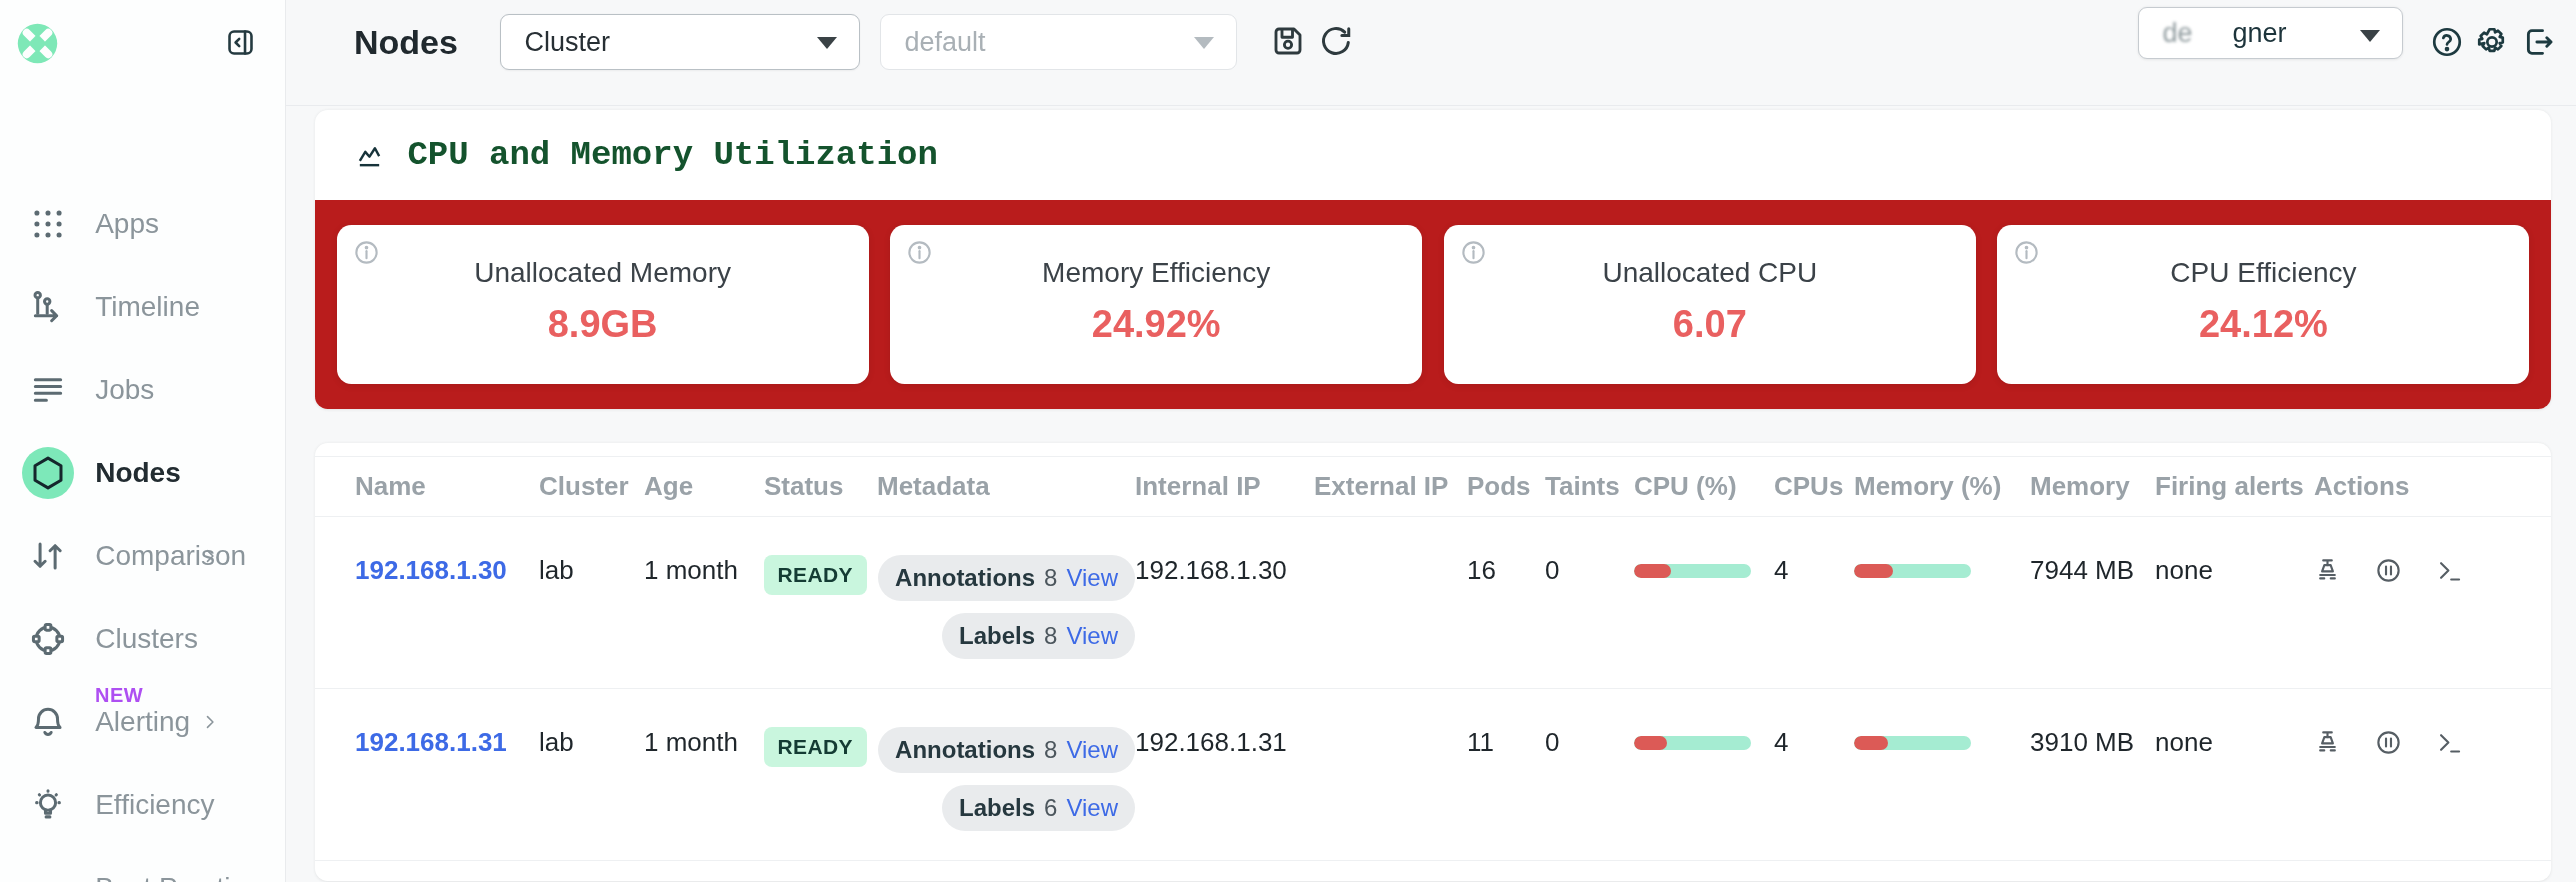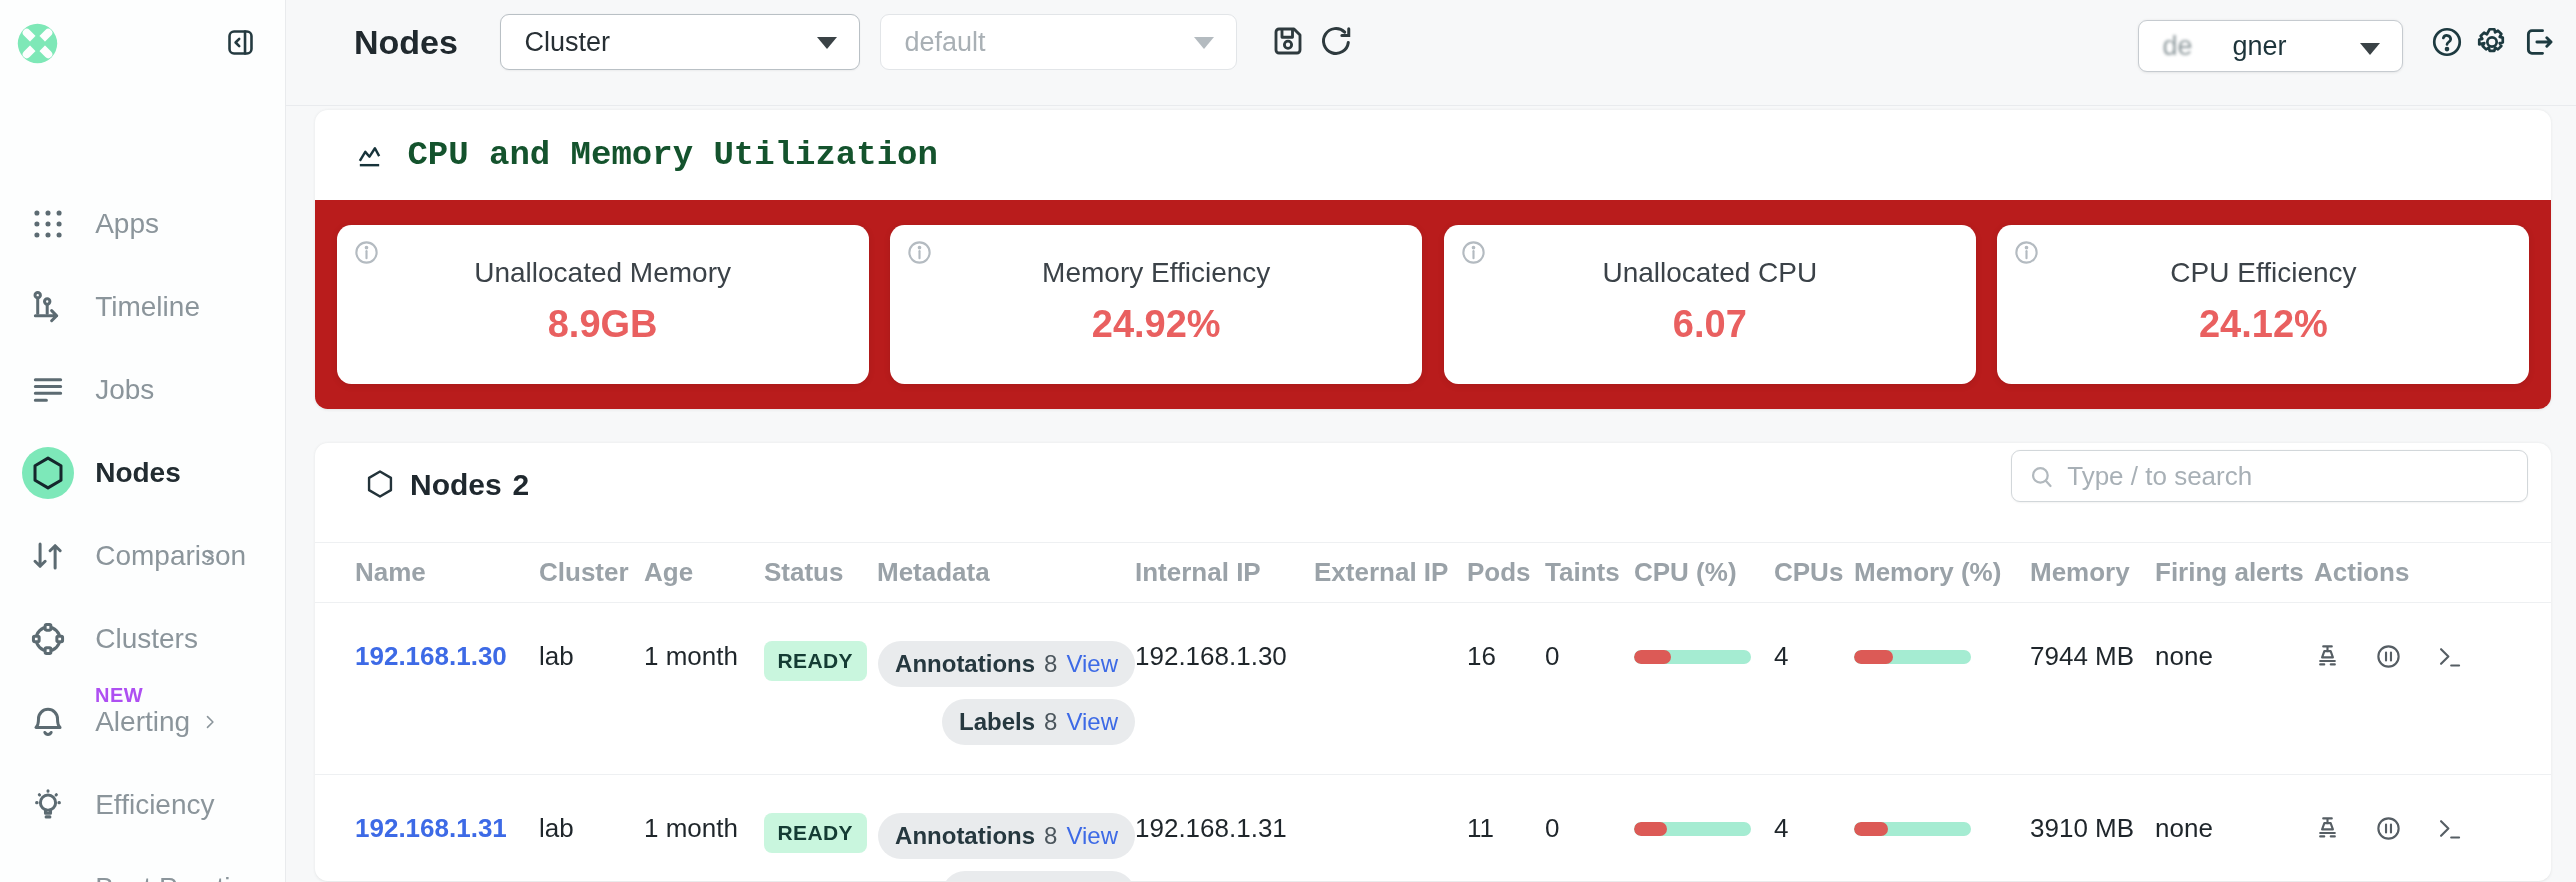--- a/index.html
+++ b/index.html
@@ -32,21 +32,21 @@
   .topbar { position:absolute; left:286px; top:0; right:0; height:106px; border-bottom:1.8px solid #e9ebee; }
   .page-title { position:absolute; left:68px; top:23.4px; font-size:34px; font-weight:700; color:#20292e; }
   .select-box { position:absolute; height:56px; border-radius:9px; background:#fff; display:flex; align-items:center;
     padding:0 23.4px; font-size:27px; cursor:pointer; }
   .sel-cluster { left:214px; top:14.4px; width:360px; border:1.8px solid #b9c0c5; color:#272f34; box-shadow:0 0.9px 1.8px rgba(0,0,0,.05); }
   .sel-namespace { left:594px; top:14.4px; width:357px; border:1.8px solid #e2e5e8; color:#a9b0b5; cursor:default; }
   .caret { width:0; height:0; border-left:10px solid transparent; border-right:10px solid transparent;
     border-top:12.6px solid #3a4246; position:absolute; right:21.6px; top:21.6px; }
   .caret.grey { border-top-color:#b4bbc0; }
   .tool-ic { position:absolute; top:23.4px; width:36px; height:36px; color:#2e3a3e; cursor:pointer; }
-  .sel-user { left:1852px; top:20px; width:265px; height:52px; border:1.8px solid #c6cbd0; color:#1d343b;
+  .sel-user { left:1852px; top:7px; width:265px; height:52px; border:1.8px solid #c6cbd0; color:#1d343b;
     box-shadow:0 0.9px 2.7px rgba(0,0,0,.08); }
   .sel-user .frag-start { opacity:.5; filter:blur(1.8px); }
   .sel-user .frag-end { margin-left:40px; }
   .top-right-ic { position:absolute; top:25px; width:34px; height:34px; color:#1d3a40; cursor:pointer; }
 
   
   .panel { position:absolute; left:315px; width:2236px; background:#fff; border-radius:12.6px;
     box-shadow:0 0.9px 2.7px rgba(60,64,67,.10); }
   .panel-util { top:110px; height:299px; }
   .util-header { position:relative; height:90px; display:flex; align-items:center; }
@@ -330,35 +330,20 @@
             <circle cx="12" cy="7.6" r="0.7" fill="currentColor"></circle>
           </svg>
         </span>
         <div class="stat-label">CPU Efficiency</div>
         <div class="stat-value" style="color:#e96060">24.12%</div>
       </div>
     </div>
 </div>
 
 <div class="panel panel-nodes">
-  <div class="nodes-header">
-    <svg class="ph-icon" viewBox="0 0 24 24" fill="none" stroke="currentColor" stroke-width="1.8" stroke-linejoin="round">
-      <path d="M12 2.6 20.2 7.4v9.2L12 21.4 3.8 16.6V7.4Z"></path>
-    </svg>
-    <div class="nodes-title">
-      <span>Nodes</span><span class="nodes-count">2</span>
-    </div>
-    <div class="search-box">
-      <svg viewBox="0 0 24 24" fill="none" stroke="currentColor" stroke-width="2" stroke-linecap="round">
-        <circle cx="11" cy="11" r="6.5"></circle>
-          <path d="m15.8 15.8 4.2 4.6"></path>
-      </svg>
-      <input type="text" placeholder="Type / to search" style="">
-    </div>
-  </div>
   <div class="tgrid thead">
       <div class="th">Name</div>
       <div class="th">Cluster</div>
       <div class="th">Age</div>
       <div class="th">Status</div>
       <div class="th">Metadata</div>
       <div class="th">Internal IP</div>
       <div class="th">External IP</div>
       <div class="th">Pods</div>
       <div class="th">Taints</div>

